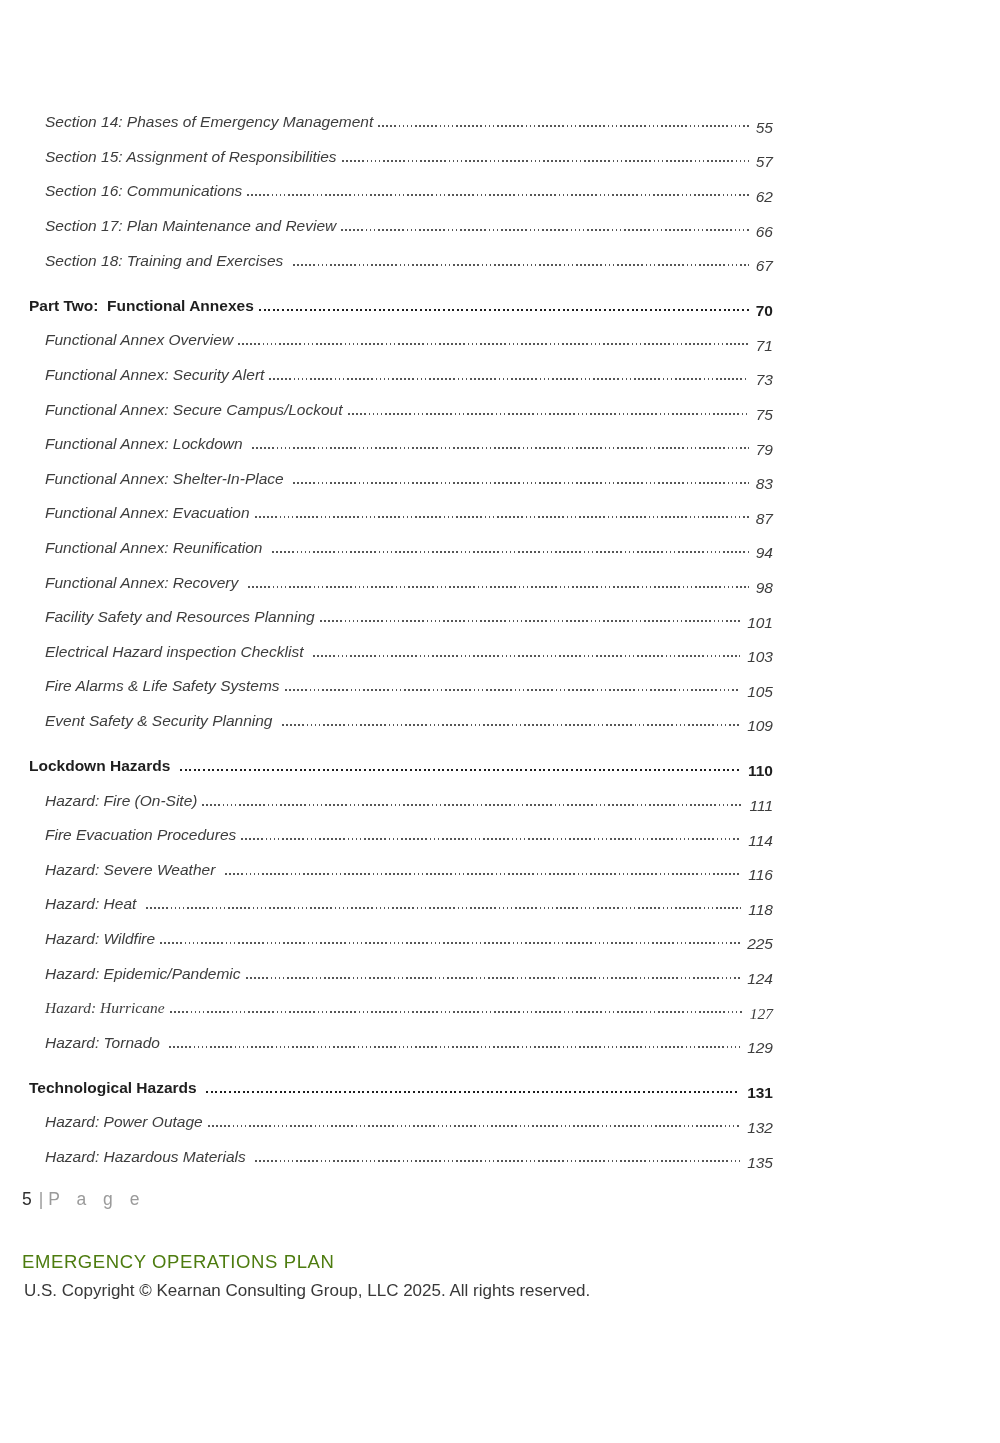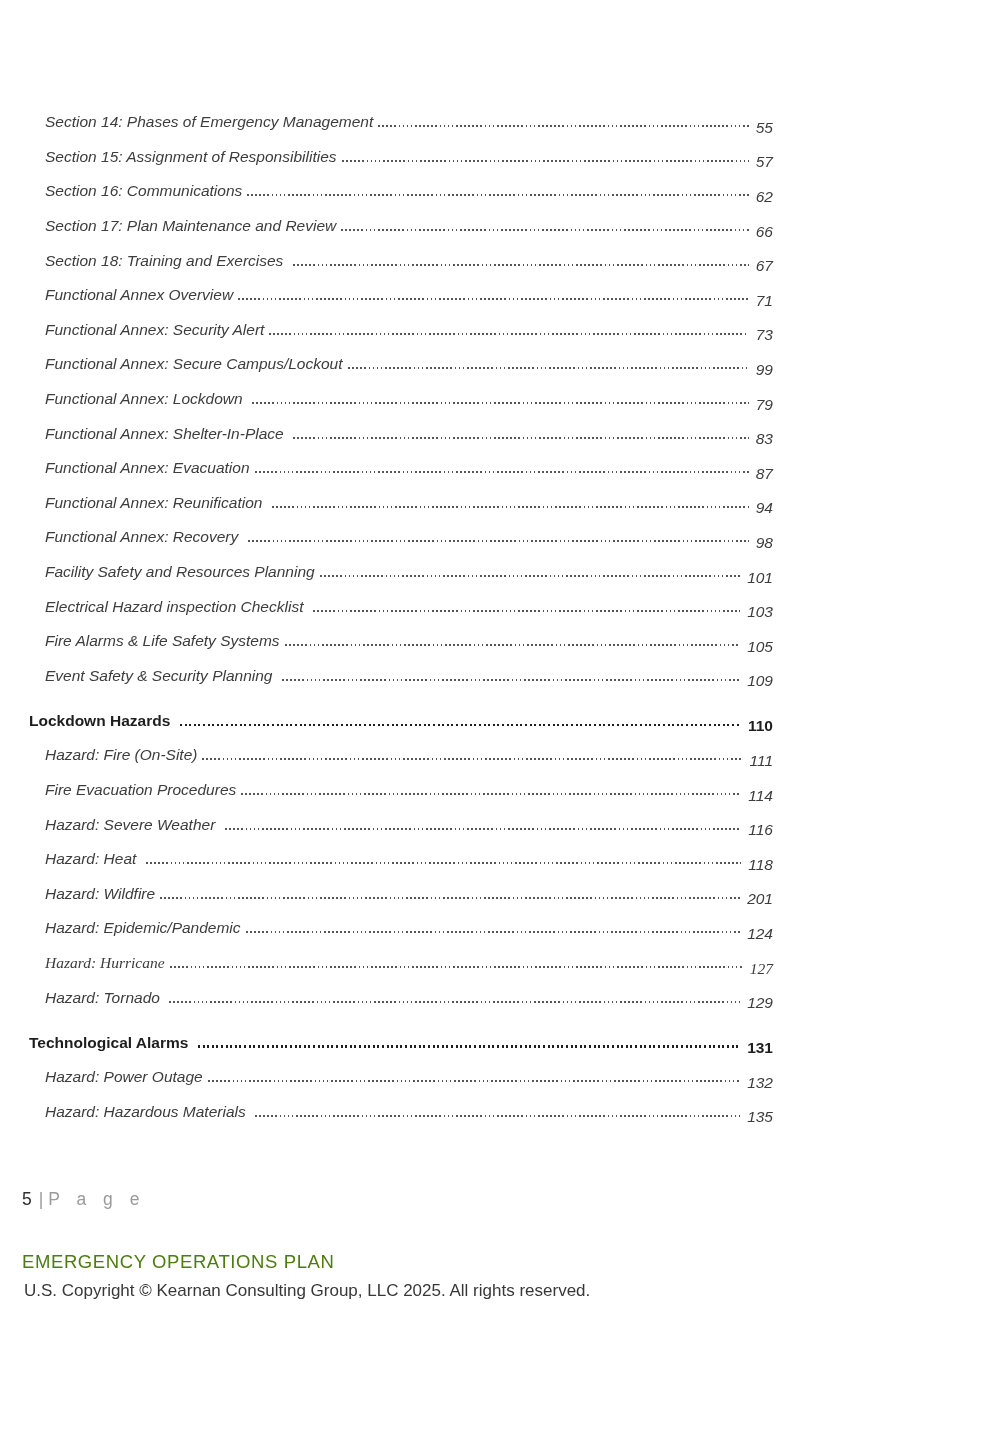--- a/index.html
+++ b/index.html
@@ -109,34 +109,39 @@
       <div class="toc-row item">
         <span class="toc-label">Section 17: Plan Maintenance and Review</span>
         <span class="dot-leader"></span>
         <span class="toc-page">66</span>
       </div>
       <div class="toc-row item">
         <span class="toc-label">Section 18: Training and Exercises </span>
         <span class="dot-leader"></span>
         <span class="toc-page">67</span>
       </div>
+      <div class="toc-row part">
+        <span class="toc-label">Part Two:  Functional Annexes</span>
+        <span class="dot-leader"></span>
+        <span class="toc-page">70</span>
+      </div>
       <div class="toc-row item">
         <span class="toc-label">Functional Annex Overview</span>
         <span class="dot-leader"></span>
         <span class="toc-page">71</span>
       </div>
       <div class="toc-row item">
         <span class="toc-label">Functional Annex: Security Alert</span>
         <span class="dot-leader"></span>
         <span class="toc-page">73</span>
       </div>
       <div class="toc-row item">
         <span class="toc-label">Functional Annex: Secure Campus/Lockout</span>
         <span class="dot-leader"></span>
-        <span class="toc-page">99</span>
+        <span class="toc-page">75</span>
       </div>
       <div class="toc-row item">
         <span class="toc-label">Functional Annex: Lockdown </span>
         <span class="dot-leader"></span>
         <span class="toc-page">79</span>
       </div>
       <div class="toc-row item">
         <span class="toc-label">Functional Annex: Shelter-In-Place </span>
         <span class="dot-leader"></span>
         <span class="toc-page">83</span>
@@ -197,39 +202,39 @@
         <span class="toc-page">116</span>
       </div>
       <div class="toc-row item">
         <span class="toc-label">Hazard: Heat </span>
         <span class="dot-leader"></span>
         <span class="toc-page">118</span>
       </div>
       <div class="toc-row item">
         <span class="toc-label">Hazard: Wildfire</span>
         <span class="dot-leader"></span>
-        <span class="toc-page">201</span>
+        <span class="toc-page">225</span>
       </div>
       <div class="toc-row item">
         <span class="toc-label">Hazard: Epidemic/Pandemic</span>
         <span class="dot-leader"></span>
         <span class="toc-page">124</span>
       </div>
       <div class="toc-row item serif">
         <span class="toc-label">Hazard: Hurricane</span>
         <span class="dot-leader"></span>
         <span class="toc-page">127</span>
       </div>
       <div class="toc-row item">
         <span class="toc-label">Hazard: Tornado </span>
         <span class="dot-leader"></span>
         <span class="toc-page">129</span>
       </div>
       <div class="toc-row part">
-        <span class="toc-label">Technological Alarms </span>
+        <span class="toc-label">Technological Hazards </span>
         <span class="dot-leader"></span>
         <span class="toc-page">131</span>
       </div>
       <div class="toc-row item">
         <span class="toc-label">Hazard: Power Outage</span>
         <span class="dot-leader"></span>
         <span class="toc-page">132</span>
       </div>
       <div class="toc-row item">
         <span class="toc-label">Hazard: Hazardous Materials </span>

